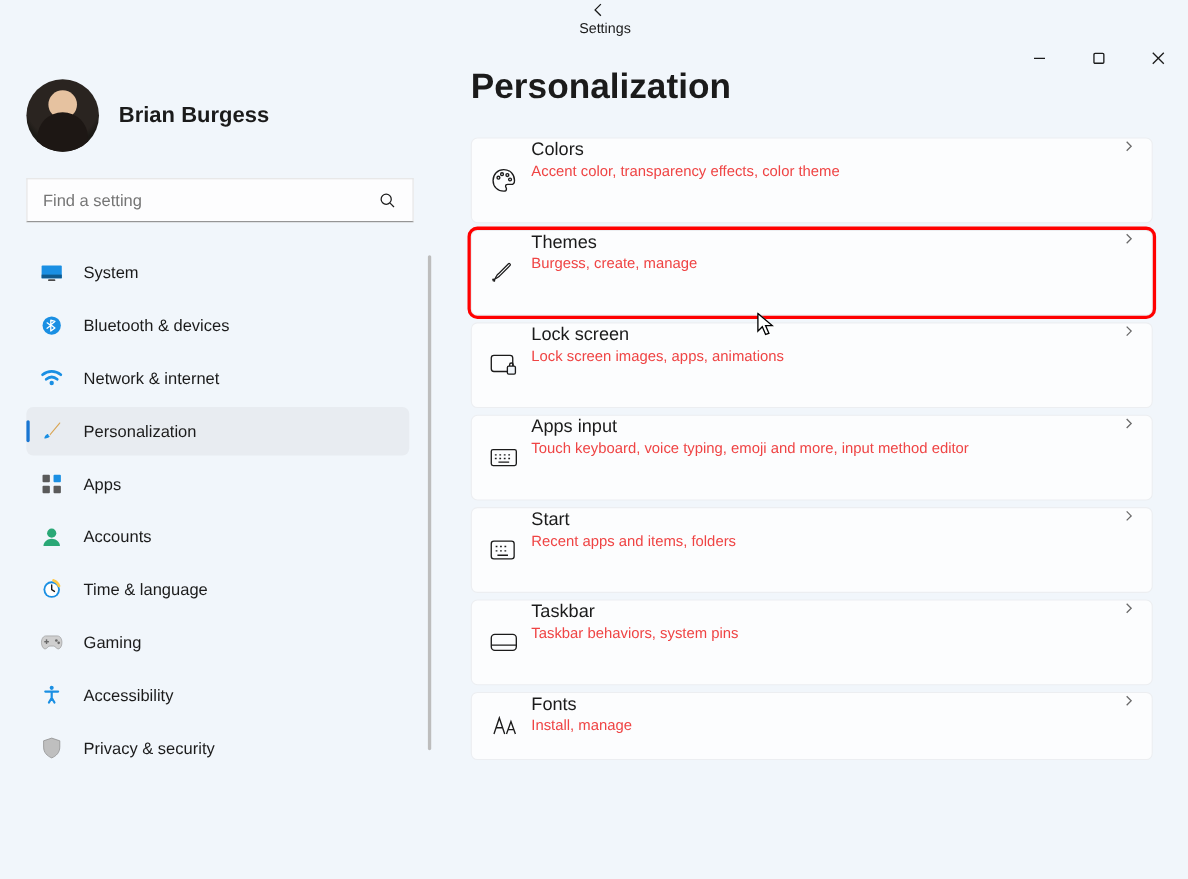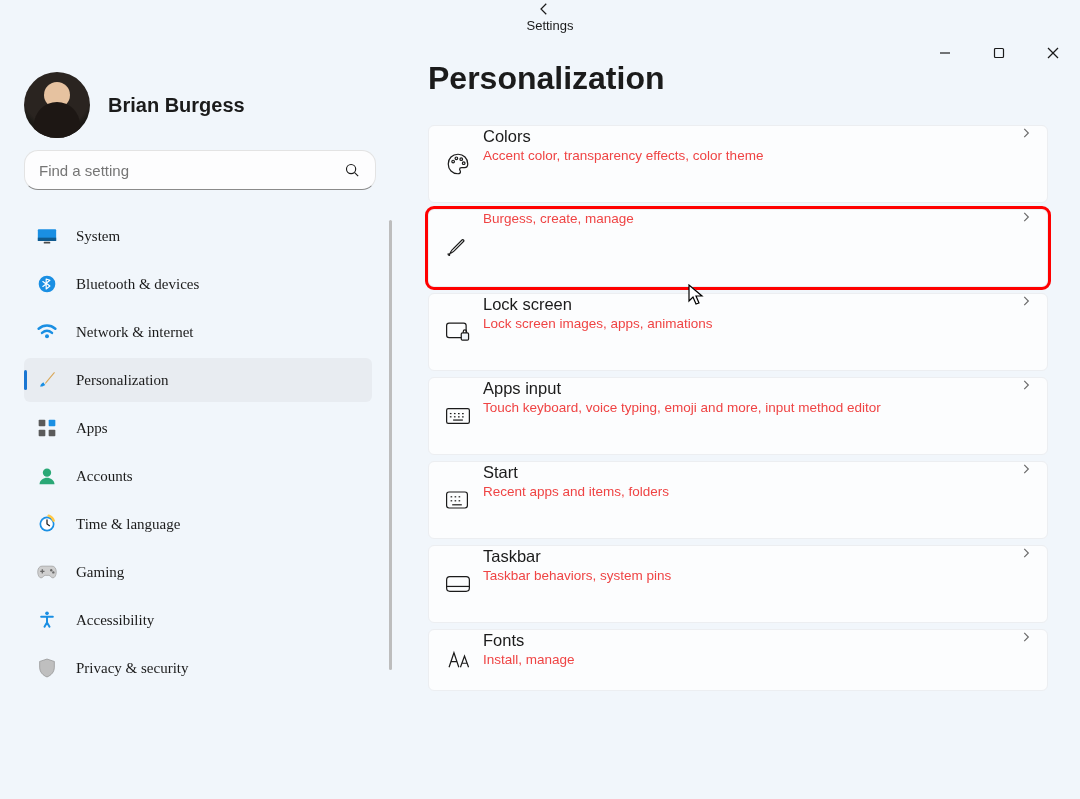--- a/index.html
+++ b/index.html
@@ -89,27 +89,27 @@
     left:10px; top:30px;
     width:46px; height:46px;
     background:#1d1714;
     border-radius:50% 50% 0 0;
   }
   .user-name {
     font-weight:600;
     font-size:20px;
   }
   .searchbox {
-    margin-top: 6px;
+    margin-top: 18px;
     width: 352px;
     height: 40px;
     background: #fdfdfe;
     border: 1px solid #e3e3e3;
     border-bottom: 1.5px solid #8a8a8a;
-    border-radius: 14px;
+    border-radius: 0;
     display:flex;
     align-items:center;
     padding: 0 6px 0 14px;
   }
   .searchbox input {
     flex:1;
     border:none;
     outline:none;
     background:transparent;
     font-size:15px;
@@ -142,21 +142,20 @@
     height: 44px;
     border-radius: 6px;
     display:flex;
     align-items:center;
     gap: 18px;
     padding: 0 12px;
     cursor:pointer;
     position:relative;
     font-size:15px;
     color:#1b1b1b;
-    font-family:Liberation Serif, serif;
   }
   .nav-item.selected {
     background: #e8ecf1;
   }
   .nav-item.selected::before {
     content:"";
     position:absolute;
     left:0; top:12px; bottom:12px;
     width:3px;
     border-radius:2px;
@@ -421,20 +420,21 @@
           </div>
         </div>
 
         <div class="card highlight" style="position:relative">
           <div class="card-icon">
             <svg width="24" height="24" viewBox="0 0 32 32" fill="none" stroke="#1b1b1b" stroke-width="1.5">
                 <path d="M6 26c0-2 3-8 5-9l12-12c1-1 3 1 2 2L13 19c-1 2-7 5-9 5 0 1 1 2 2 2z"></path>
               </svg>
           </div>
           <div class="card-text">
+            <div class="card-title">Themes</div>
             <div class="card-sub">Burgess, create, manage</div>
           </div>
           <div class="chevron">
             <svg width="14" height="14" viewBox="0 0 24 24" fill="none" stroke="currentColor" stroke-width="2">
                 <path d="M9 5l7 7-7 7"></path>
               </svg>
           </div>
         </div>
 
         <div class="card">

